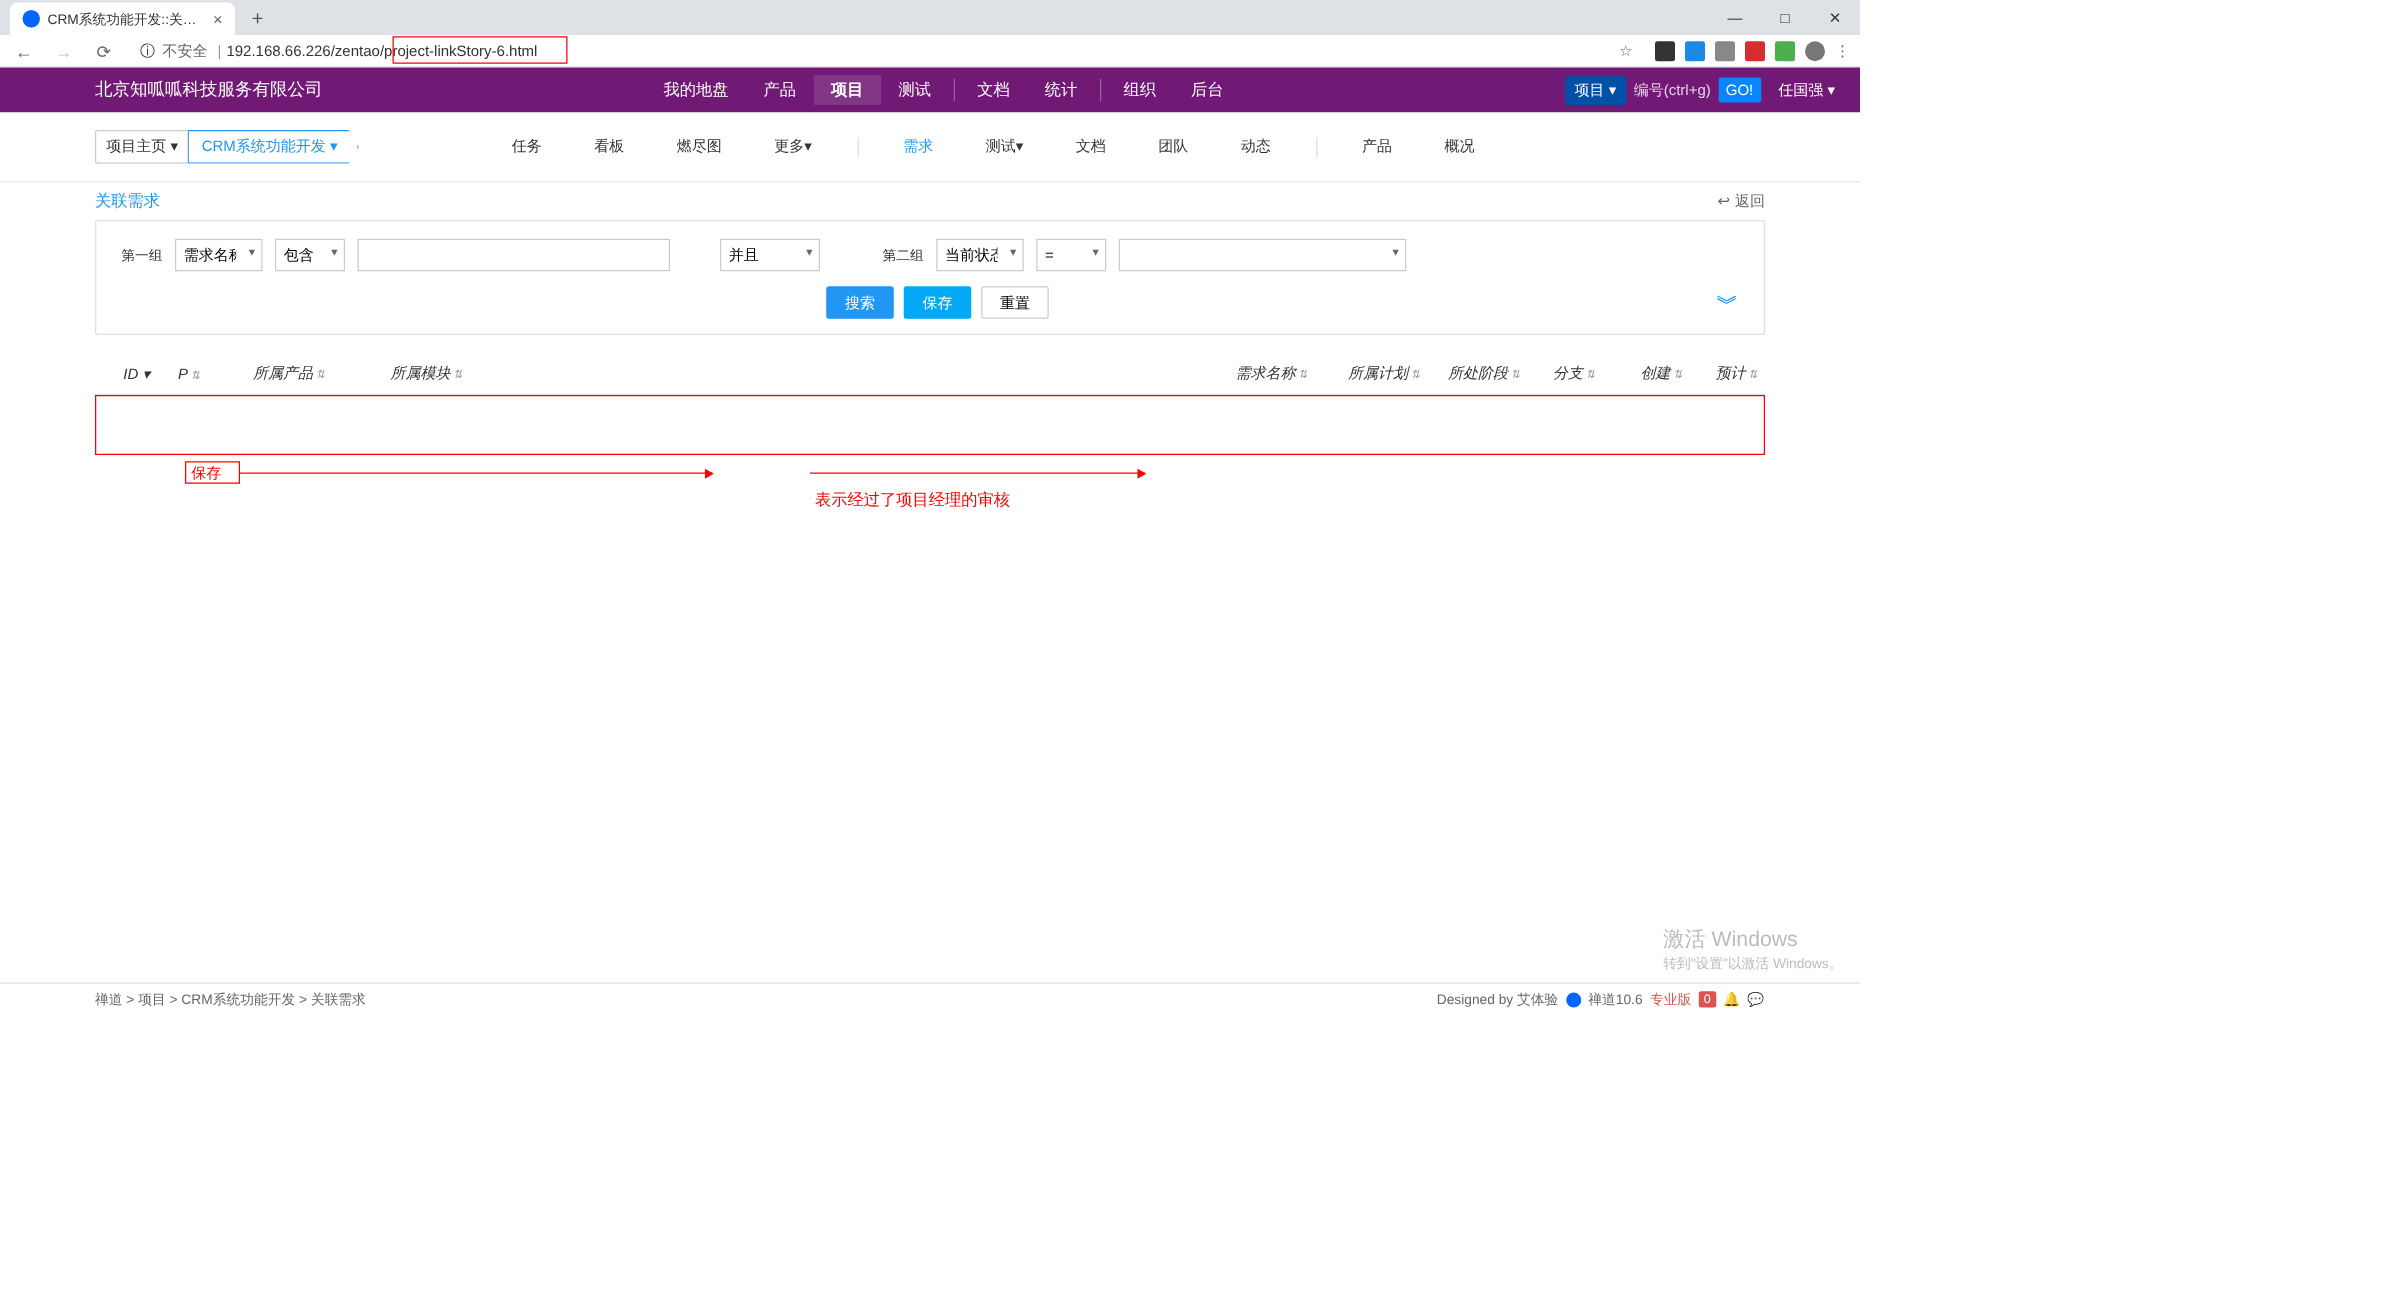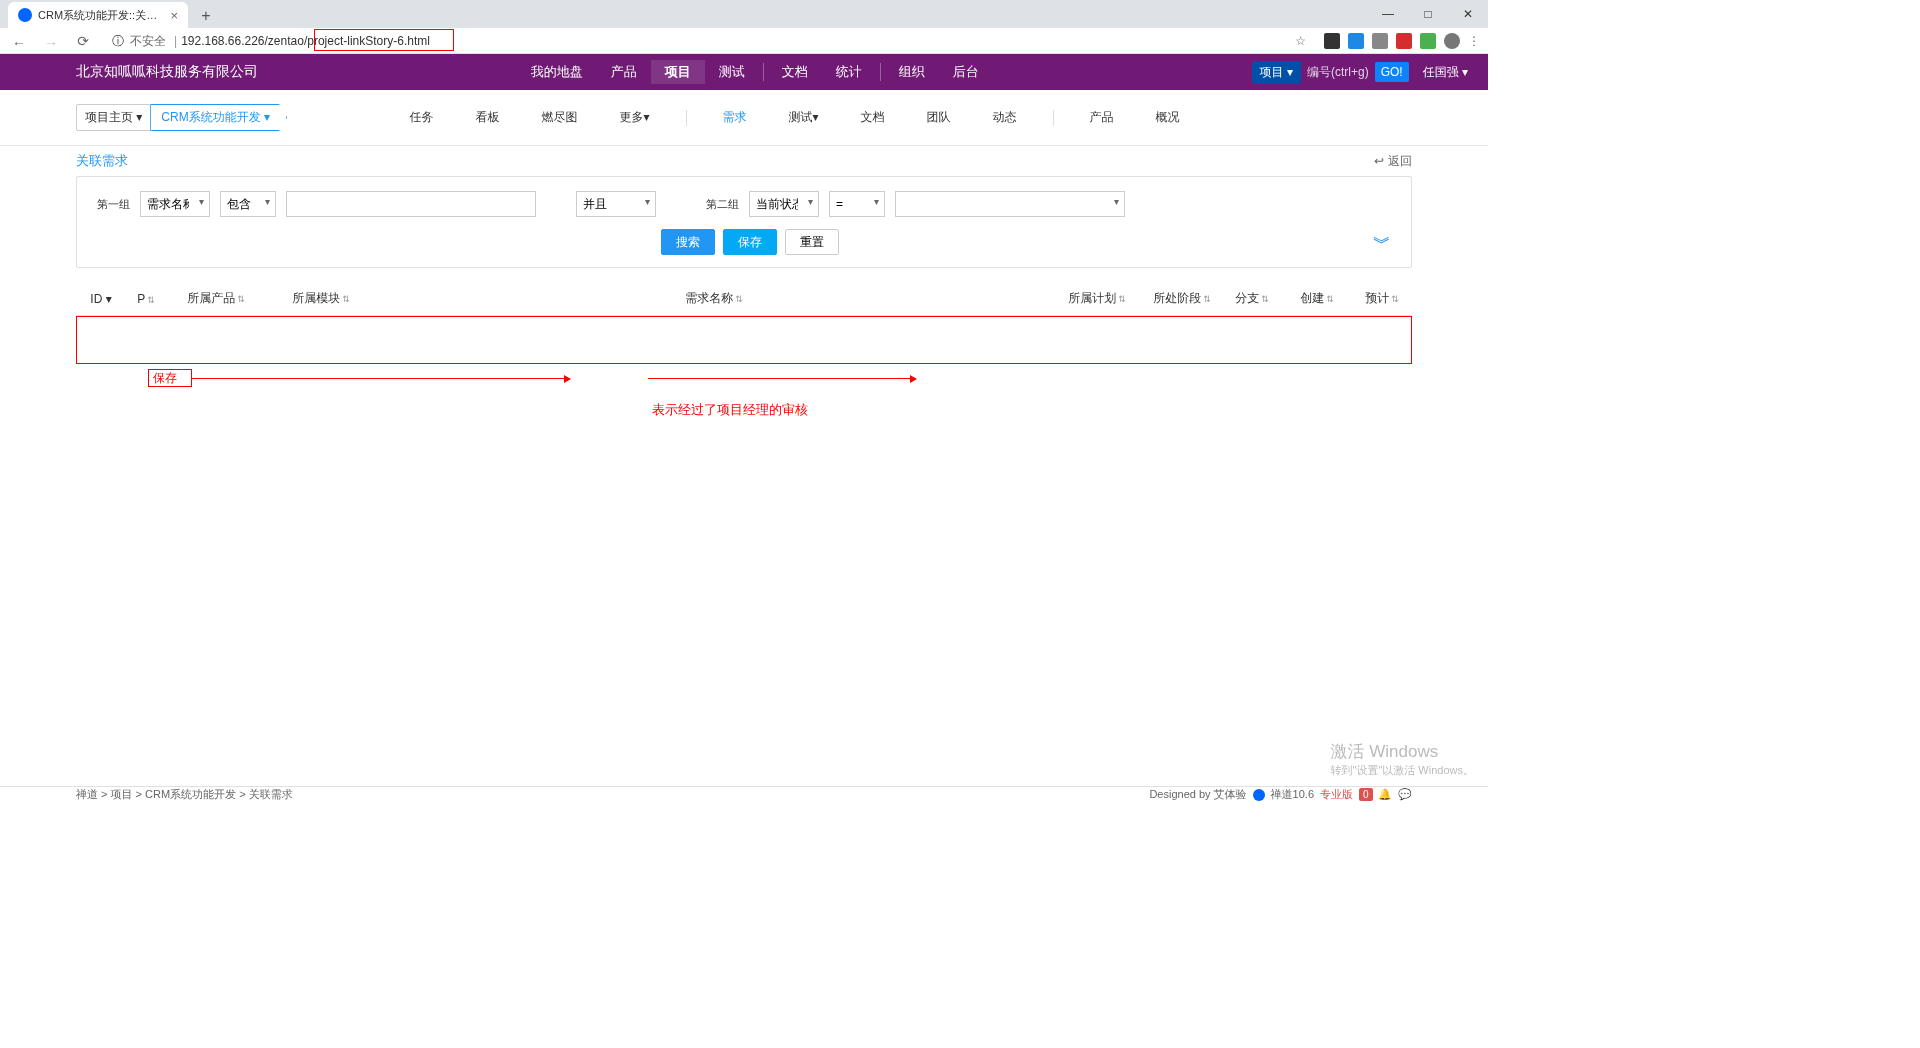--- a/index.html
+++ b/index.html
@@ -61,33 +61,33 @@
 .txt { border:1px solid #ccc; height:26px; font-size:12px; padding:0 6px; }
 .btn { height:26px; padding:0 14px; border:1px solid #ccc; background:#fff; font-size:12px; border-radius:2px; cursor:pointer; }
 .btn-primary { background:#2196f3; border-color:#2196f3; color:#fff; }
 .btn-info { background:#03a9f4; border-color:#03a9f4; color:#fff; }
 .search-btns { display:flex; gap:8px; justify-content:center; }
 .search-right { width:180px; border-left:1px solid #eee; padding-left:20px; font-size:12px; color:#333; }
 .expand-chev { color:#2196f3; font-size:18px; cursor:pointer; align-self:flex-end; margin-left:-30px; margin-top:30px; }
 
 
 .tbl { width:100%; border-collapse:collapse; font-size:12px; position:relative; }
-.tbl th { text-align:center; padding:8px 6px; color:#333; font-weight:normal; border-bottom:1px solid #e0e0e0; }
+.tbl th { text-align:right; padding:8px 6px; color:#333; font-weight:normal; border-bottom:1px solid #e0e0e0;font-style:italic; }
 .sort-ico { font-size:9px; color:#999; margin-left:2px; }
 .empty-row { height:48px; border:1px solid red; }
 .empty-msg { text-align:center; padding:16px 0; font-size:12px; color:#666; position:relative; }
 
 
 .anno { position:absolute; border:1px solid red; font-size:12px; color:red; }
 .anno-arrow-line { position:absolute; height:1px; background:red; }
 .anno-arrow-line::after { content:""; position:absolute; right:-1px; top:-3px; border-left:7px solid red; border-top:4px solid transparent; border-bottom:4px solid transparent; }
 .anno-text { position:absolute; color:red; font-size:13px; }
 
 
-.footer { position:absolute; bottom:0; left:0; right:0; height:26px; border-top:1px solid #e0e0e0; display:flex; align-items:flex-start; padding:0 76px; font-size:11px; color:#666; background:#fff;margin-top:48px; }
+.footer { position:absolute; bottom:0; left:0; right:0; height:26px; border-top:1px solid #e0e0e0; display:flex; align-items:center; padding:0 76px; font-size:11px; color:#666; background:#fff;margin-top:48px; }
 .footer-right { margin-left:auto; display:flex; align-items:center; gap:6px; }
 .footer-logo { width:12px; height:12px; border-radius:50%; background:#06f; display:inline-block; }
 .badge-red { background:#d9534f; color:#fff; border-radius:2px; padding:1px 4px; font-size:10px; }
 
 
 .win-wm { position:absolute; right:14px; bottom:34px; text-align:left; color:#bbb; font-size:14px; }
 .win-wm div:first-child { font-size:17px; }
 </style>
 </head>
 <body>
@@ -232,21 +232,21 @@
           </td>
         </tr>
     </tbody>
   </table>
 
 </div>
 
 <div class="anno" style="left:148px;top:369px;width:44px;height:18px;padding:0 4px"><span>保存</span></div>
 <div class="anno-arrow-line" style="left:192px;top:378px;width:378px"></div>
 <div class="anno-arrow-line" style="left:648px;top:378px;width:268px"></div>
-<div class="anno-text" style="left:652px;top:401px">表示经过了项目经理的审核</div>
+<div class="anno-text" style="left:652px;top:391px">表示经过了项目经理的审核</div>
 
 <div class="win-wm">
   <div>激活 Windows</div>
   <div style="font-size:11px">转到"设置"以激活 Windows。</div>
 </div>
 
 <div class="footer">
   <div>禅道 &gt; 项目 &gt; CRM系统功能开发 &gt; 关联需求</div>
   <div class="footer-right">
     <span>Designed by 艾体验</span>

